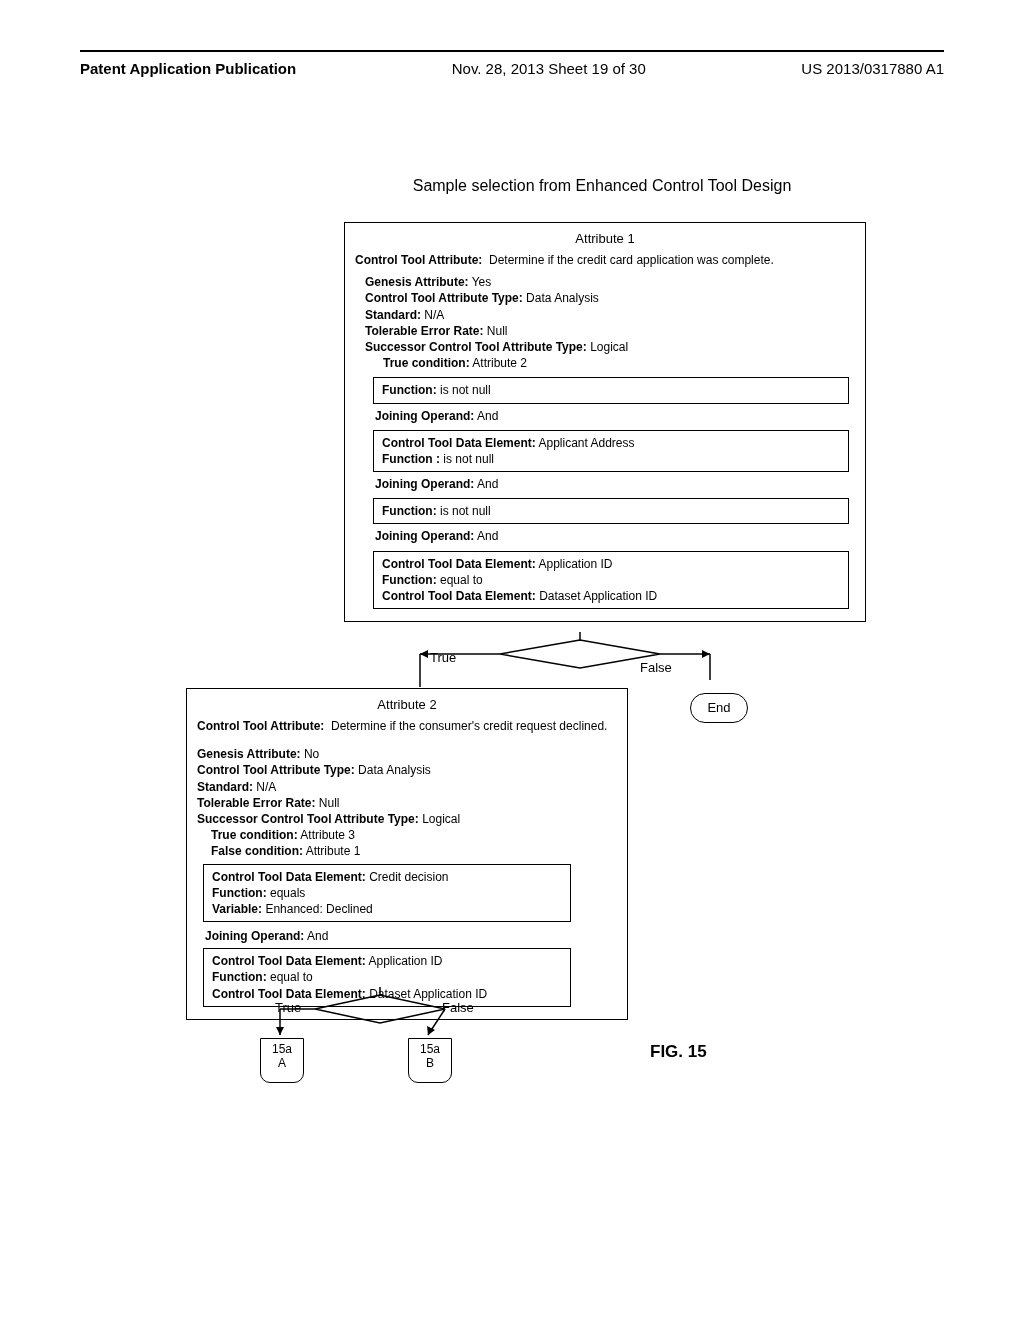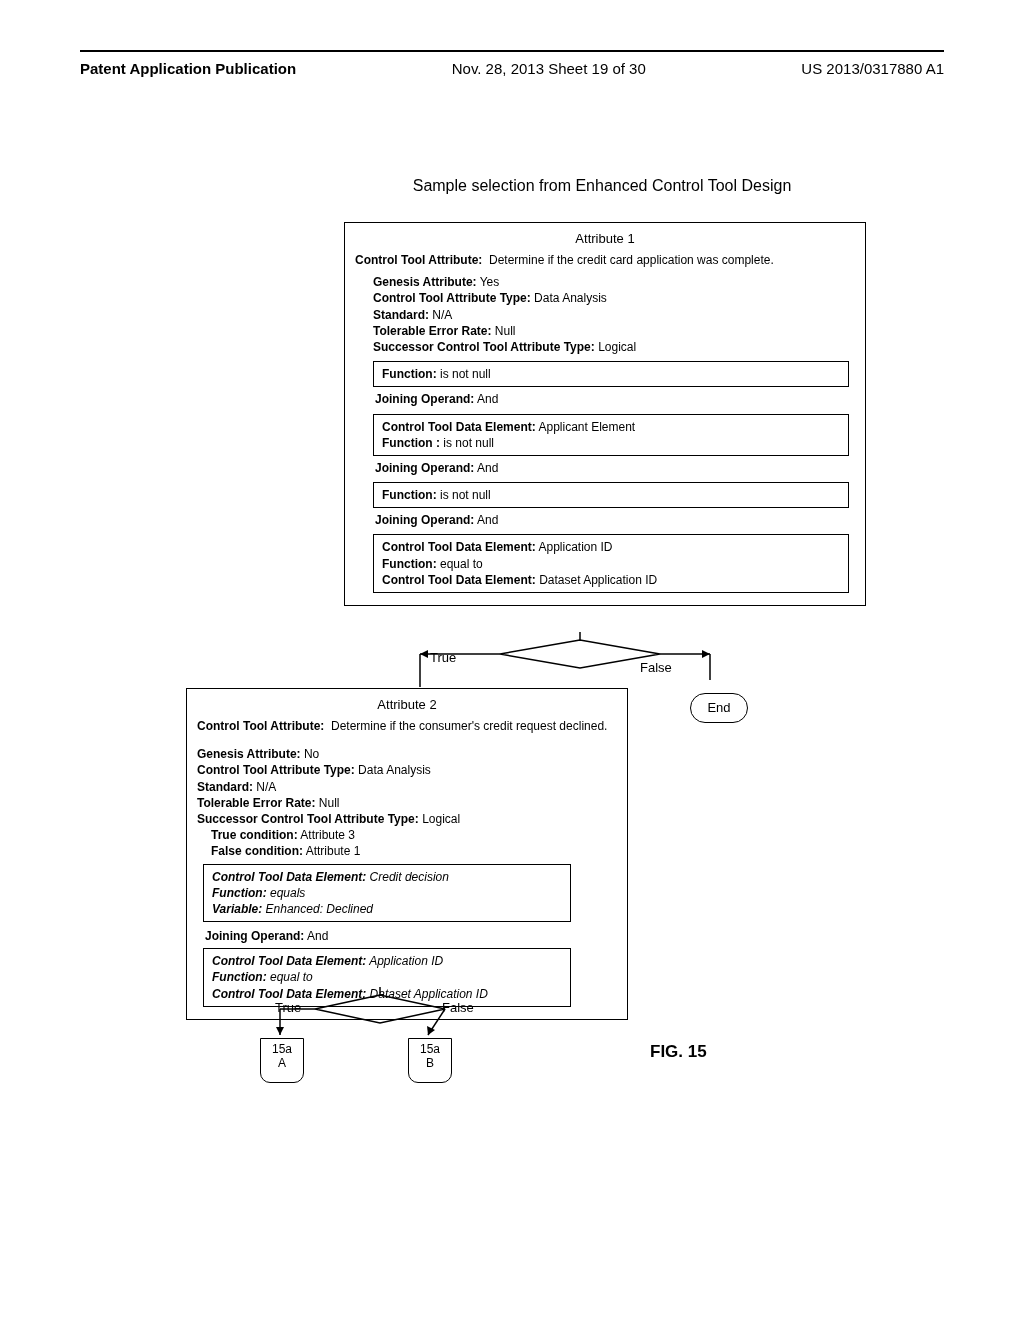--- a/index.html
+++ b/index.html
@@ -43,31 +43,30 @@
   }
   .attr2 {
     left: 186px;
     top: 688px;
     width: 420px;
     padding: 6px 10px 10px 10px;
   }
   .attr-title { text-align: center; font-size: 13px; margin:2px 0 6px 0;}
   .kv { font-size: 12px; line-height: 1.35; }
   .kv b { font-weight: bold; }
-  .indent-block { margin-left: 18px; margin-top:6px; margin-bottom:6px;}
+  .indent-block { margin-left: 10px; margin-top:6px; margin-bottom:6px;}
   .sub-box {
     border: 1.5px solid #000;
     margin: 4px 6px 2px 18px;
     padding: 4px 8px;
   }
   .sub-box-wide {
     border: 1.5px solid #000;
     margin: 4px 6px 2px 6px;
     padding: 4px 8px;
-    font-style: italic;
   }
   .operand { margin-left: 20px; padding:2px 0 2px 0;}
   .operand2 { margin-left: 8px; padding:4px 0 0 0;}
   .flow-label { position: absolute; font-size: 13px;}
   .end-oval {
     position: absolute;
     border: 1.5px solid #000;
     border-radius: 18px;
     width: 56px; height: 28px;
     text-align: center;
@@ -108,29 +107,30 @@
   <div class="kv">
     <b>Control Tool Attribute:</b>&nbsp;
     <span>Determine if the credit card application was complete.</span>
   </div>
   <div class="indent-block kv">
     <div><b>Genesis Attribute:</b> <span>Yes</span></div>
     <div><b>Control Tool Attribute Type:</b> <span>Data Analysis</span></div>
     <div><b>Standard:</b> <span>N/A</span></div>
     <div><b>Tolerable Error Rate:</b> <span>Null</span></div>
     <div><b>Successor Control Tool Attribute Type:</b> <span>Logical</span></div>
+    <div style="margin-left:18px;"><b>True condition:</b> <span>Attribute 2</span></div>
   </div>
 
   <div class="sub-box kv">
     <div><b>Function:</b> <span>is not null</span></div>
   </div>
   <div class="operand kv"><b>Joining Operand:</b> <span>And</span></div>
 
   <div class="sub-box kv">
-    <div><b>Control Tool Data Element:</b> <span>Applicant Element</span></div>
+    <div><b>Control Tool Data Element:</b> <span>Applicant Address</span></div>
     <div><b>Function :</b> <span>is not null</span></div>
   </div>
   <div class="operand kv"><b>Joining Operand:</b> <span>And</span></div>
 
   <div class="sub-box kv">
     <div><b>Function:</b> <span>is not null</span></div>
   </div>
   <div class="operand kv"><b>Joining Operand:</b> <span>And</span></div>
 
   <div class="sub-box kv">

